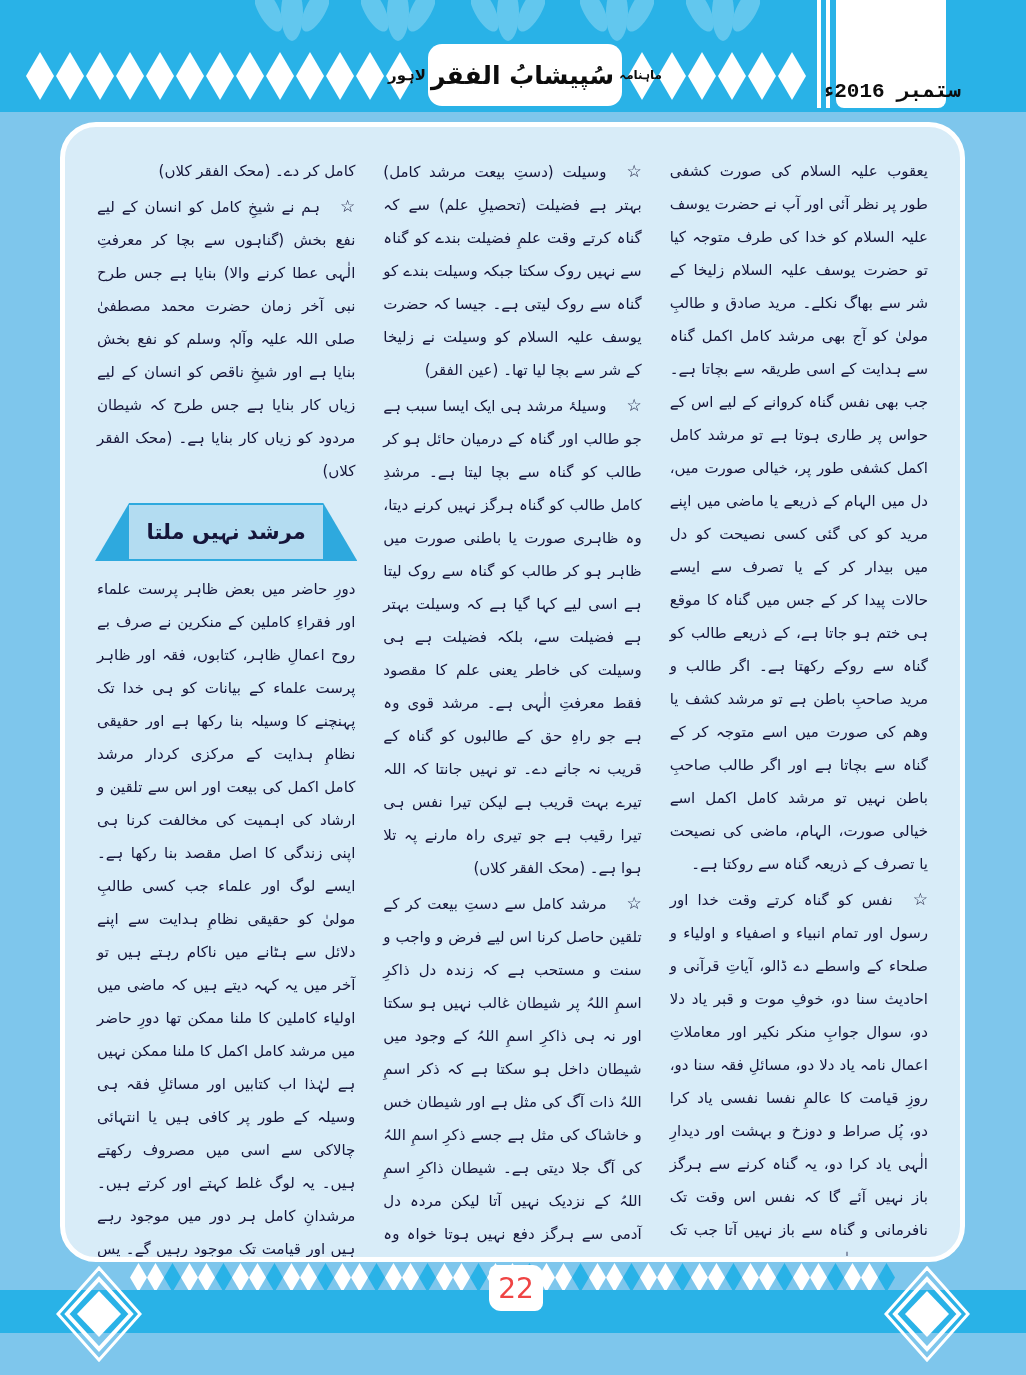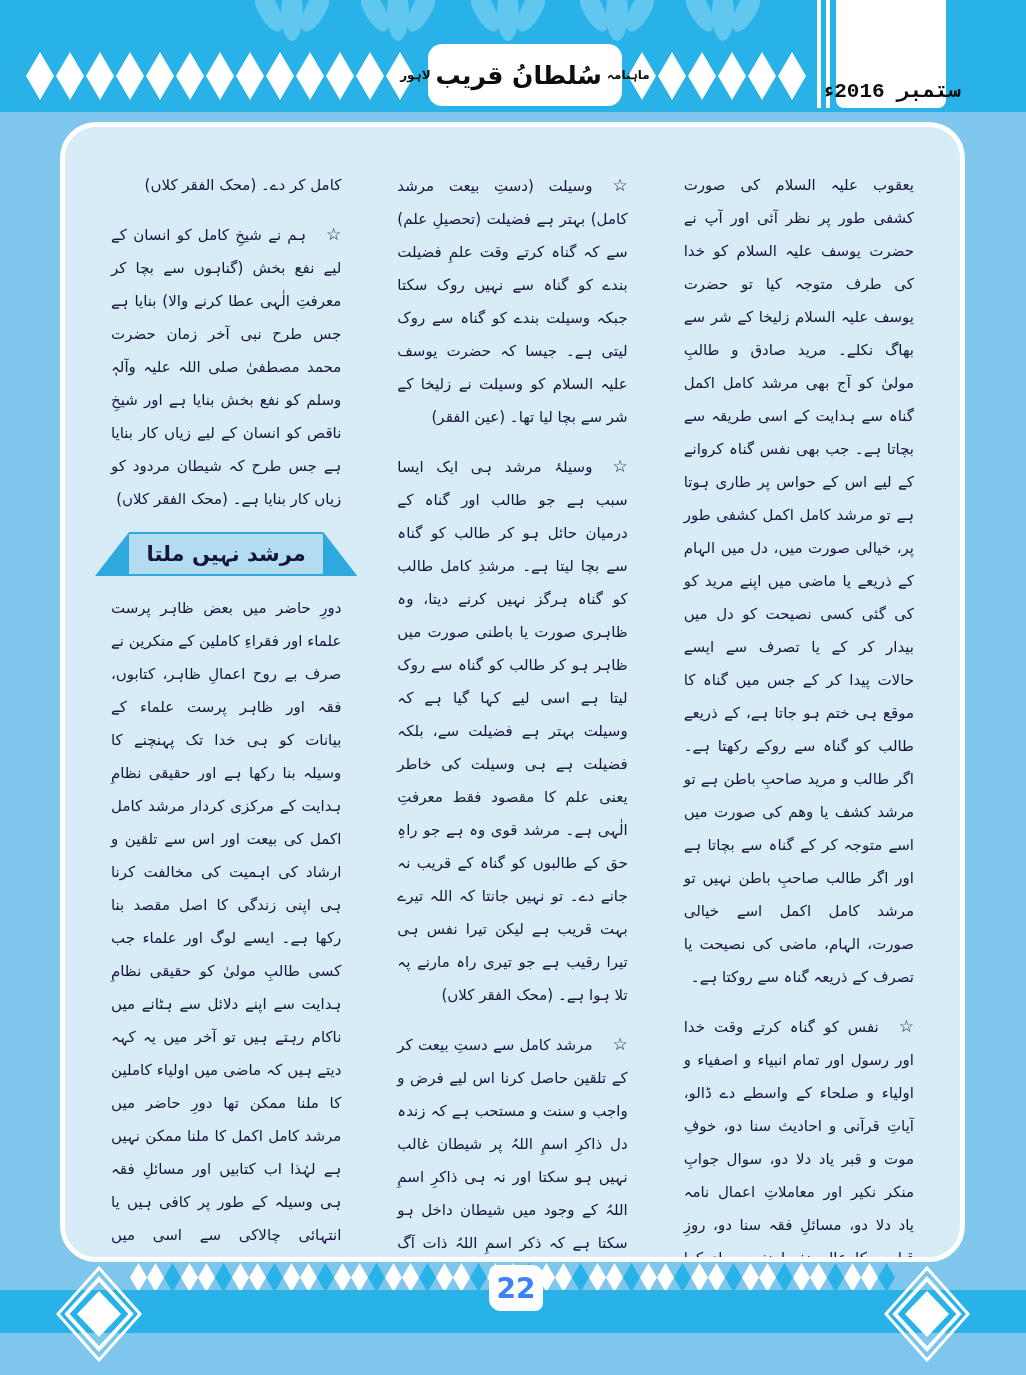--- a/index.html
+++ b/index.html
@@ -14,56 +14,56 @@
   .diamond-row{position:absolute;top:52px;display:flex;gap:2px;}
   .diamond-row .dm{width:28px;height:48px;background:#fff;
     clip-path:polygon(50% 0,100% 50%,50% 100%,0 50%);}
   .masthead{
     position:absolute;left:428px;top:44px;width:194px;height:62px;background:#fff;
     border-radius:14px;display:flex;align-items:center;justify-content:center;
     direction:rtl;gap:5px;color:#0d0d0d;z-index:2;box-sizing:border-box;padding:0 6px;
   }
   .masthead .mh-small{font-size:12px;font-weight:bold;text-align:center;}
   .masthead .mh-big{font-size:25px;font-weight:bold;letter-spacing:-1px;white-space:nowrap;}
-  .masthead .mh-tiny{font-size:12px;font-weight:bold;}
+  .masthead .mh-tiny{font-size:15px;font-weight:bold;}
   .sep-line{position:absolute;top:0;width:4px;height:108px;background:#fff;}
   .date-box{
     position:absolute;left:836px;top:0;width:110px;height:108px;background:#fff;
     border-radius:0 0 8px 8px;display:flex;align-items:flex-end;justify-content:center;
     box-sizing:border-box;padding-bottom:5px;font-family:Liberation Mono, monospace;
   }
   .date-text{font-size:21px;font-weight:bold;direction:rtl;color:#0d0d0d;white-space:nowrap;}
   
   .content{
     position:absolute;left:60px;top:122px;width:905px;height:1140px;
     background:#D8ECF8;border:5px solid #fff;border-radius:36px;box-sizing:border-box;
     padding:26px 30px 20px;display:flex;direction:rtl;gap:24px;overflow:hidden;
   }
   .col{flex:1;min-width:0;direction:rtl;text-align:justify;font-size:15px;
     line-height:33px;color:#16163a;}
-  .para{margin:16px;}
+  .para{margin:2px;}
   .indent{text-indent:16px;}
   .star{display:inline-block;margin-left:20px;font-size:17px;color:#16163a;}
   
-  .banner{position:relative;height:44px;margin:15px 0 12px;background:#2EA9DE;
+  .banner{position:relative;height:58px;margin:15px 0 12px;background:#2EA9DE;
     clip-path:polygon(13% 0,87% 0,100% 100%,0 100%);}
   .banner-inner{position:absolute;left:13%;right:13%;top:2px;bottom:2px;background:#B3DCF1;
     display:flex;align-items:center;justify-content:center;}
   .banner-title{font-size:21px;font-weight:bold;color:#15153a;direction:rtl;}
   
   .footer-strip{position:absolute;left:130px;top:1263px;display:flex;}
   .footer-strip .dm{width:17px;height:29px;background:#fff;
     clip-path:polygon(50% 0,100% 50%,50% 100%,0 50%);}
   .footer-strip .dm-blue{background:#29B2E7;}
   .footer-band{position:absolute;left:0;top:1290px;width:1026px;height:43px;background:#29B2E7;}
   .page-badge{
     position:absolute;left:489px;top:1265px;width:54px;height:46px;background:#fff;
     border-radius:8px 10px 8px 12px;display:flex;align-items:center;justify-content:center;z-index:4;
   }
-  .page-number{font-size:28px;font-weight:bold;color:#3b82f6;font-family:"DejaVu Sans",sans-serif;}
+  .page-number{font-size:28px;font-weight:normal;color:#ef4444;font-family:"DejaVu Sans",sans-serif;}
   .corner-diamond{position:absolute;z-index:3;}
 </style>
 </head>
 <body>
 
 <div class="page">
 
   <div class="band">
     <svg class="flower" style="left:255px" width="74" height="56" viewBox="0 0 74 56">
         <g fill="#62C7EE">
@@ -120,21 +120,21 @@
         <div class="dm"></div>
         <div class="dm"></div>
         <div class="dm"></div>
         <div class="dm"></div>
         <div class="dm"></div>
         <div class="dm"></div>
       </div>
 
     <div class="masthead">
       <span class="mh-small">ماہنامہ</span>
-      <span class="mh-big">سُلطانُ قریب</span>
+      <span class="mh-big">سُپیشابُ الفقر</span>
       <span class="mh-tiny">لاہور</span>
     </div>
 
     <div class="sep-line" style="left:817px"></div>
     <div class="sep-line" style="left:826px"></div>
 
     <div class="date-box">
       <span class="date-text">ستمبر 2016ء</span>
     </div>
   </div>

